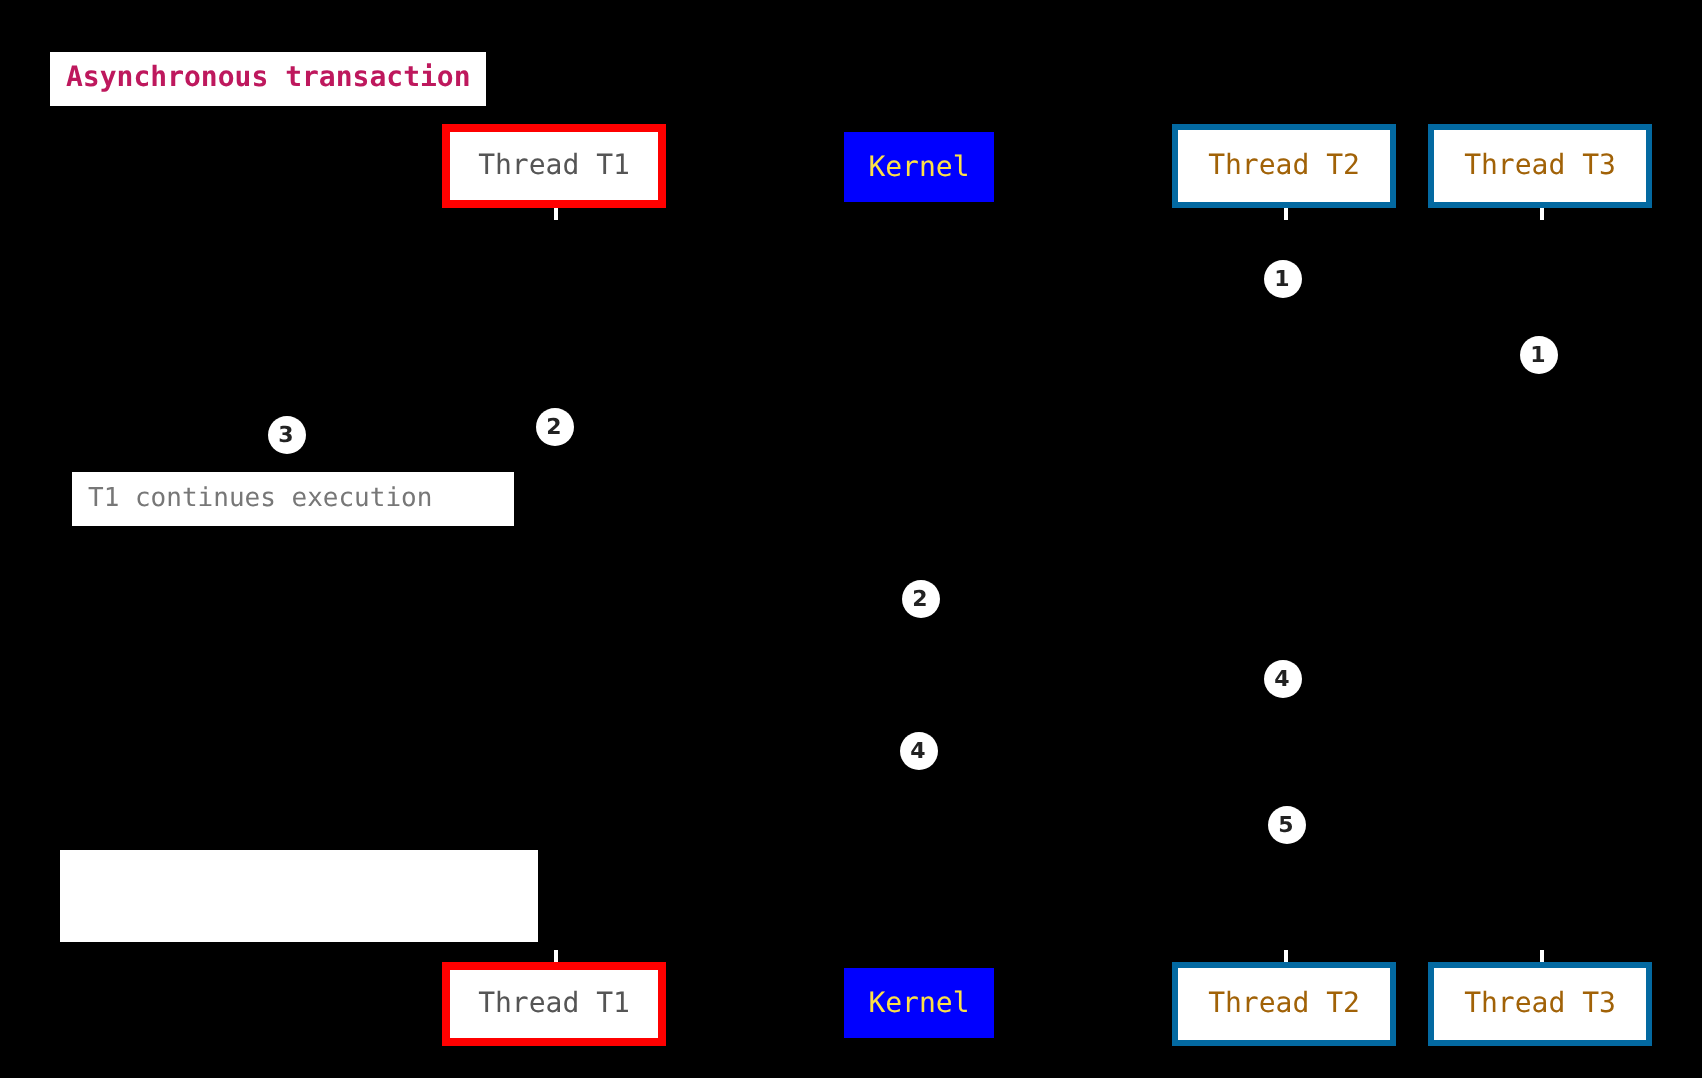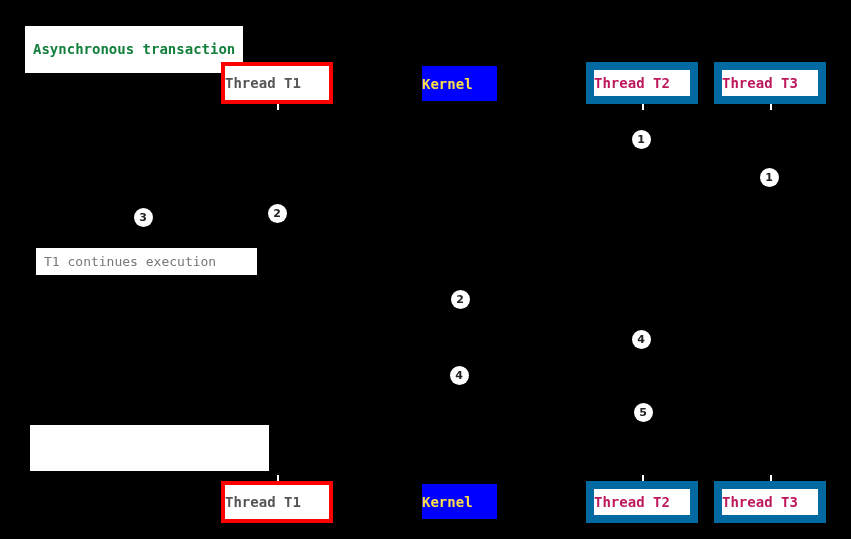--- a/index.html
+++ b/index.html
@@ -13,51 +13,50 @@
     height: 539px;
     background: #000000;
     overflow: hidden;
     font-family: "DejaVu Sans Mono", "Liberation Mono", monospace;
   }
 
   
   .title-label {
     position: absolute;
     background: #ffffff;
-    color: #15803d;
+    color: #be185d;
     font-size: 14px;
     font-weight: bold;
     letter-spacing: 0px;
-    padding: 16px 8px;
+    padding: 6px 8px;
     white-space: nowrap;
     line-height: 1.1;
     box-sizing: border-box;
   }
 
   
   .participant {
     position: absolute;
     box-sizing: border-box;
     display: flex;
     align-items: center;
-    justify-content: flex-start;
+    justify-content: center;
     white-space: nowrap;
     font-size: 14px;
     line-height: 1;
-    font-weight: bold;
   }
   .participant.red {
     background: #ffffff;
     border: 4px solid #ff0000;
     color: #555555;
   }
   .participant.blue-outline {
     background: #ffffff;
-    border: 8px solid #0369a1;
-    color: #be185d;
+    border: 3px solid #0369a1;
+    color: #a16207;
   }
   .participant.blue-fill {
     background: #0000ff;
     border: 0 solid #0000ff;
     color: #fde047;
   }
 
   
   .lifeline-stub {
     position: absolute;
@@ -140,21 +139,21 @@
   <div id="stub-layer">
       <div class="lifeline-stub" style="left: 277px; top: 104px; height: 6px;"></div>
       <div class="lifeline-stub" style="left: 642px; top: 104px; height: 6px;"></div>
       <div class="lifeline-stub" style="left: 770px; top: 104px; height: 6px;"></div>
       <div class="lifeline-stub" style="left: 277px; top: 475px; height: 6px;"></div>
       <div class="lifeline-stub" style="left: 642px; top: 475px; height: 6px;"></div>
       <div class="lifeline-stub" style="left: 770px; top: 475px; height: 6px;"></div>
     </div>
 
   <div id="notes-layer">
-      <div class="note-box" style="left: 36px; top: 236px; width: 221px; height: 27px; margin-top: 12px;">
+      <div class="note-box" style="left: 36px; top: 236px; width: 221px; height: 27px;">
         <span>T1 continues execution</span>
       </div>
       <div class="note-box empty" style="left: 30px; top: 425px; width: 239px; height: 46px;">
         <span></span>
       </div>
     </div>
 
   <div id="markers-layer">
       <div class="seq-marker" style="left: 631.5px; top: 129.5px;">1</div>
       <div class="seq-marker" style="left: 759.5px; top: 167.5px;">1</div>

